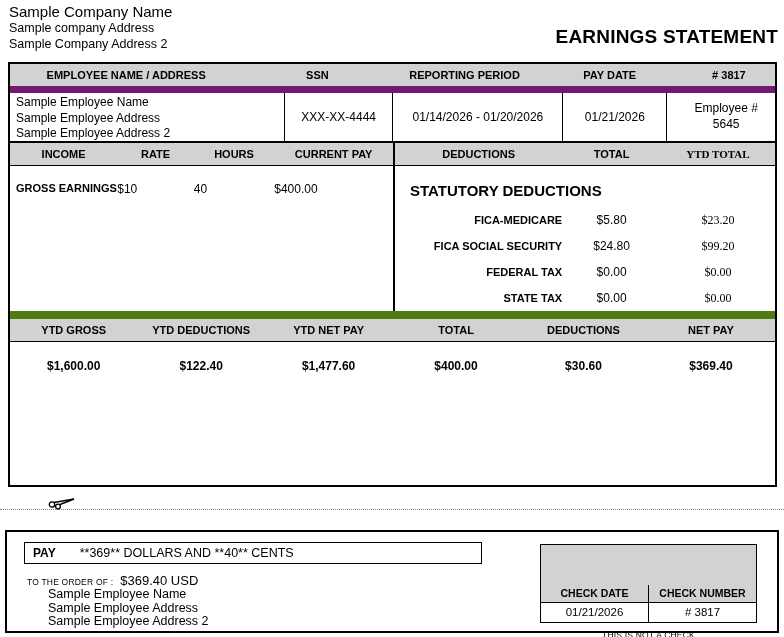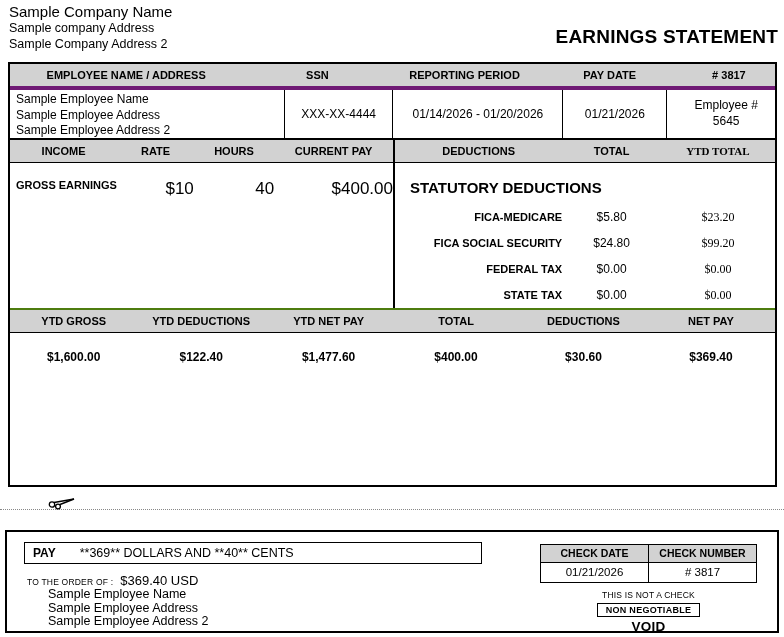--- a/index.html
+++ b/index.html
@@ -8,47 +8,47 @@
 
   
   .company{position:absolute;left:9px;top:4px;line-height:16px;font-size:12.5px;}
   .company .name{font-weight:normal;font-size:15px;text-align:right;}
   .title{position:absolute;right:6px;top:26px;font-size:19px;font-weight:bold;letter-spacing:.2px;}
 
   
   .statement{position:absolute;left:8px;top:62px;width:769px;height:425px;border:2px solid #000;box-sizing:border-box;display:flex;flex-direction:column;background:#fff;}
   .band{background:#d2d2d2;display:flex;font-weight:bold;font-size:11px;}
   .band .cell{text-align:center;}
-  .emp-head{height:22px;line-height:22px;border-bottom:4px solid #701a75;gap:29px;}
+  .emp-head{height:22px;line-height:22px;border-bottom:7px solid #701a75;gap:29px;}
   .c-ena{width:35.8%;} .c-ssn{width:14.2%;} .c-rp{width:22.2%;} .c-pd{width:13.6%;} .c-num{width:14.2%;}
   .emp-row{height:50px;display:flex;border-bottom:2px solid #000;font-size:12px;box-sizing:border-box;}
   .emp-row .cell{box-sizing:border-box;}
   .emp-row .cell + .cell{border-left:1px solid #000;}
   .emp-addr{padding:2px 0 0 6px;line-height:15.5px;}
   .vcenter{display:flex;align-items:center;justify-content:center;text-align:center;}
   .emp-num{padding:7px 0 0 10px;line-height:16px;text-align:center;}
 
   .inc-head{height:22px;line-height:22px;border-bottom:1px solid #000;}
   .half-l{width:50.07%;display:flex;box-sizing:border-box;}
   .half-r{flex:1;display:flex;box-sizing:border-box;border-left:2px solid #000;}
   .ic1{width:28%;} .ic2{width:20%;} .ic3{width:21%;} .ic4{width:31%;}
   .dc1{width:44%;text-align:right;} .dc2{width:26%;} .dc3{width:30%;font-family:Liberation Serif, serif;}
   .inc-head .cell{text-align:center;}
 
   .inc-body{flex:1;display:flex;}
   .inc-body .half-l{padding-top:16px;align-items:flex-start;}
   .inc-body .ic1{font-weight:bold;font-size:11px;padding-left:6px;box-sizing:border-box;}
-  .inc-body .ic2,.inc-body .ic3,.inc-body .ic4{font-size:17px;text-align:right;}
+  .inc-body .ic2,.inc-body .ic3,.inc-body .ic4{font-size:12px;text-align:left;}
   .ded-col{flex:1;border-left:2px solid #000;padding-top:16px;box-sizing:border-box;}
   .ded-section{font-weight:bold;font-size:15px;padding-left:15px;margin-bottom:8px;}
   .ded-row{display:flex;height:26px;align-items:center;}
   .ded-row .dc1{font-weight:bold;font-size:11px;padding-left:15px;box-sizing:border-box;}
   .ded-row .dc2,.ded-row .dc3{font-size:12px;text-align:center;}
 
-  .sum-head{height:22px;line-height:22px;border-top:2px solid #4d7c0f;border-bottom:1px solid #000;}
+  .sum-head{height:22px;line-height:22px;border-top:8px solid #4d7c0f;border-bottom:1px solid #000;}
   .s6{width:16.66%;}
   .sum-vals{flex:1;display:flex;padding-top:17px;font-weight:bold;font-size:12px;}
   .sum-vals .cell{text-align:center;}
 
   
   .cutline{position:absolute;left:0;top:509px;width:784px;border-top:1.5px dotted #888;}
   .scissors{position:absolute;left:48px;top:492px;}
 
   
   .check-box{position:absolute;left:5px;top:530px;width:774px;height:103px;border:2px solid #000;box-sizing:border-box;background:#fff;}
@@ -56,21 +56,21 @@
   .pay-label{font-weight:bold;font-size:12px;margin:0 24px 0 8px;}
   .pay-words{font-size:12.5px;}
   .order-line{position:absolute;left:20px;top:41px;display:flex;align-items:baseline;gap:7px;}
   .order-label{font-size:8.5px;letter-spacing:.2px;}
   .order-amount{font-size:13px;}
   .payee{position:absolute;left:41px;top:56px;font-size:12.5px;line-height:13.5px;}
   .check-right{position:absolute;left:533px;top:12px;width:217px;text-align:center;}
   .check-table{border:1px solid #000;}
   .ct-row{display:flex;}
   .ct-head{background:#d2d2d2;font-weight:bold;font-size:10.5px;}
-  .ct-head .ct-cell{line-height:17px;}
+  .ct-head .ct-cell{line-height:17px;margin-top:40px;}
   .ct-data{border-top:1px solid #000;font-size:11.5px;}
   .ct-data .ct-cell{line-height:19px;}
   .ct-cell{flex:1;text-align:center;}
   .ct-cell + .ct-cell{border-left:1px solid #000;}
   .not-check{margin-top:7px;font-size:8.5px;letter-spacing:.2px;}
   .non-neg-wrap{margin-top:3px;display:flex;justify-content:center;}
   .non-neg{border:1px solid #000;font-size:9px;font-weight:bold;letter-spacing:.3px;padding:1px 8px;}
   .void{margin-top:2px;font-size:13.5px;font-weight:bold;letter-spacing:.3px;}
 </style>
 </head>

